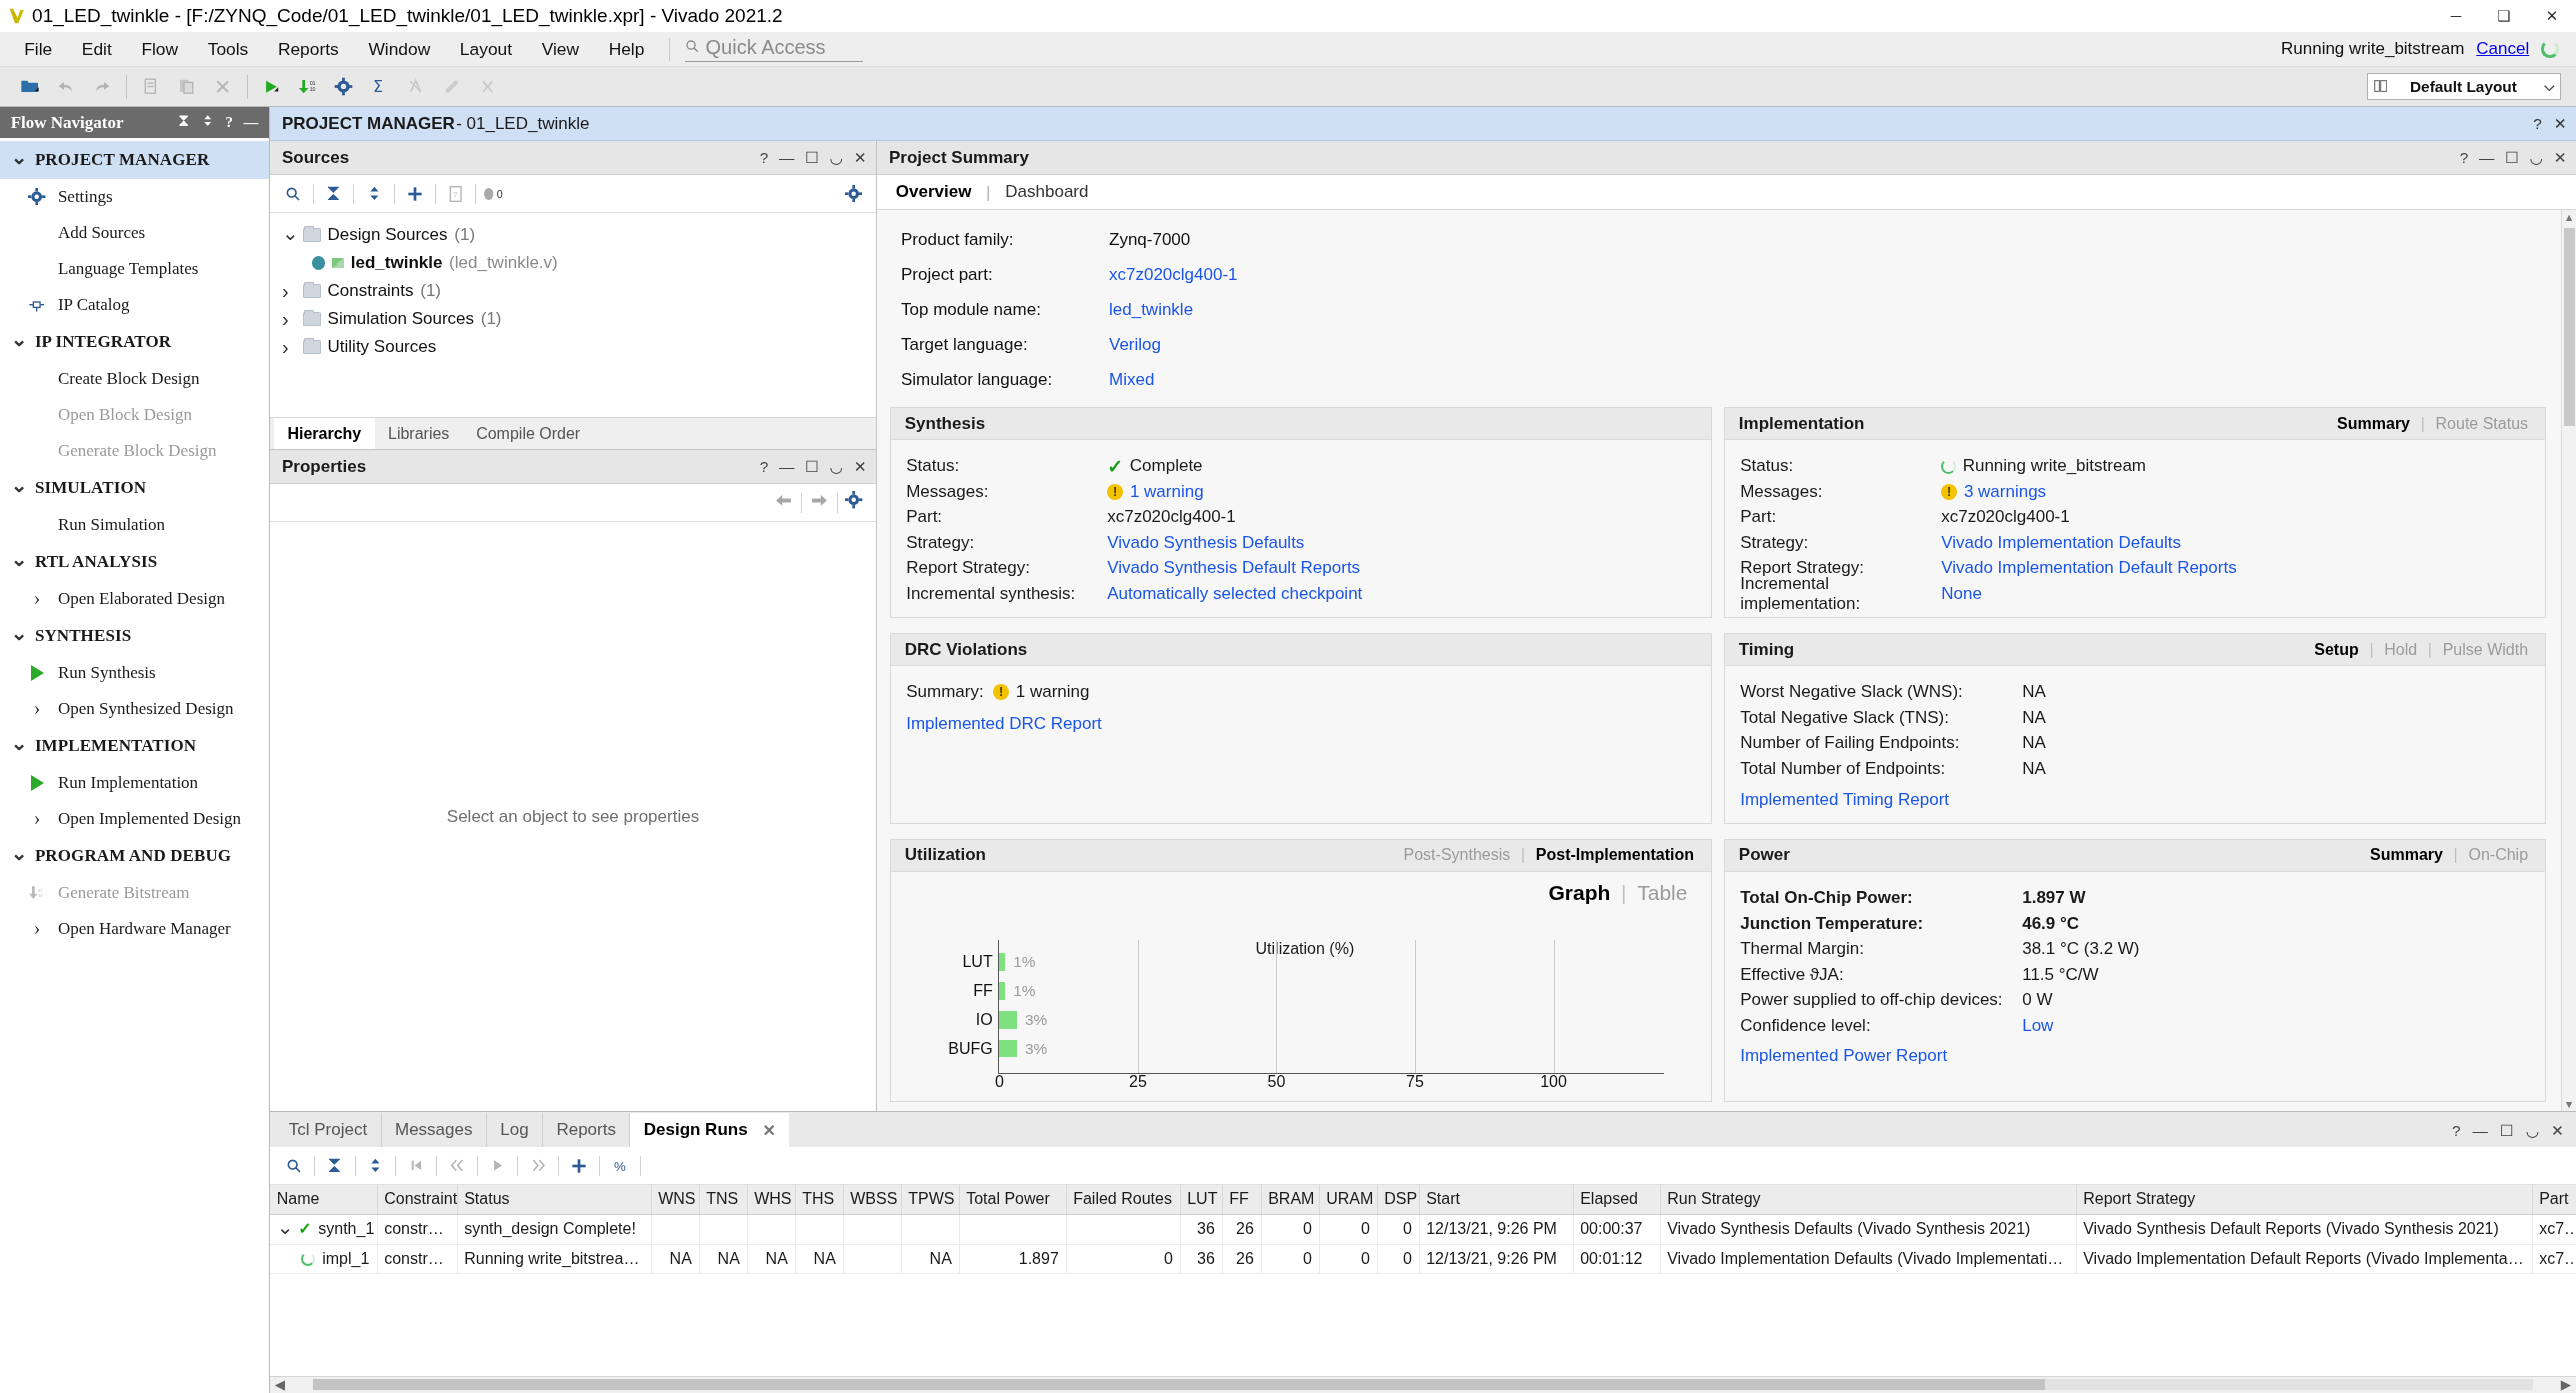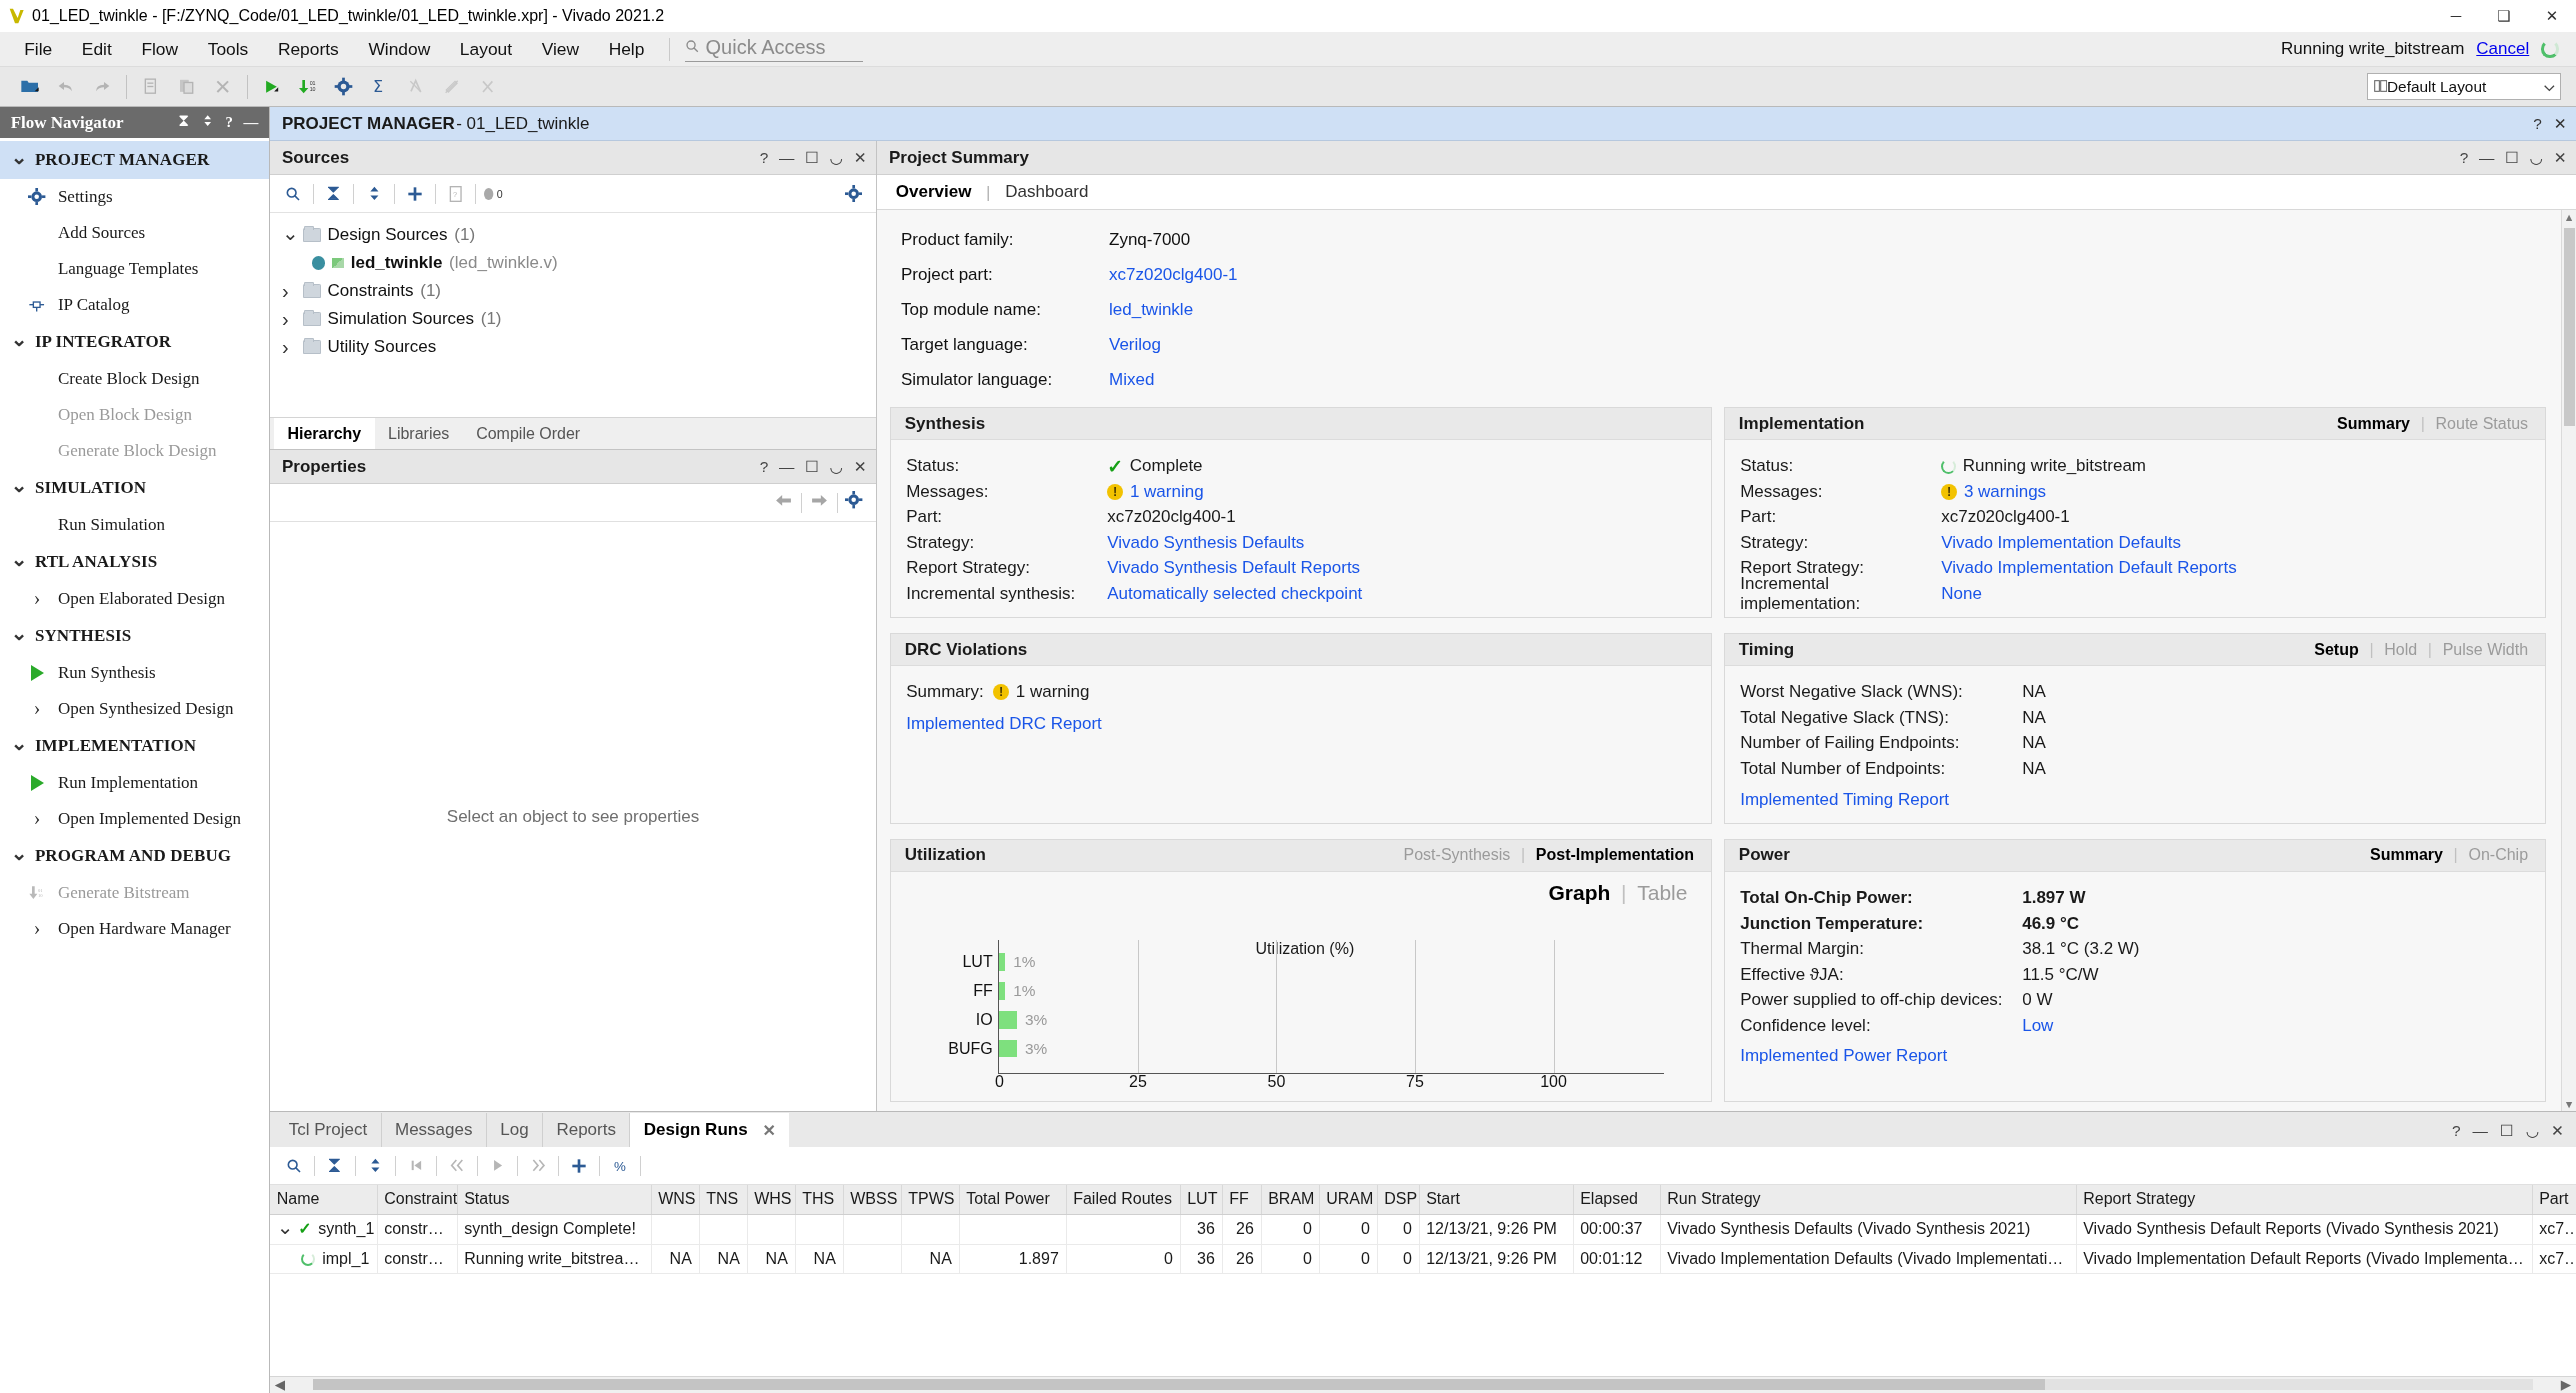--- a/index.html
+++ b/index.html
@@ -12,21 +12,21 @@
   body { font-size: 17.4px; color: #1a1a1a; }
 
   
   .titlebar {
     height: 32px; background: #ffffff; display: flex; align-items: center;
     padding-left: 6.7px; border-bottom: 0.7px solid #ffffff;
   }
   .titlebar .app-icon {
     width: 20px; height: 20px; margin-right: 5.4px; position: relative; flex: 0 0 auto;
   }
-  .titlebar .title-text { font-size: 16px; color: #000; white-space: nowrap; }
+  .titlebar .title-text { font-size: 19px; color: #000; white-space: nowrap; }
   .win-ctrls { margin-left: auto; display: flex; align-items: center; height: 32px; }
   .win-btn {
     width: 48px; height: 32px; display: flex; align-items: center; justify-content: center;
     color: #333; font-size: 14.8px;
   }
 
   
   .menubar {
     height: 35px; background: #eeeeee; display: flex; align-items: center;
     padding-left: 9.4px; border-bottom: 0.7px solid #dcdcdc;
@@ -57,21 +57,21 @@
     padding-left: 12px; border-bottom: 1.3px solid #b9b9b9; gap: 0;
   }
   .tb-btn {
     width: 36px; height: 35px; display: flex; align-items: center; justify-content: center;
     position: relative;
   }
   .tb-sep { width: 0.7px; height: 24px; background: #c2c2c2; margin: 0 6px; }
   .layout-select {
     margin-left: auto; margin-right: 14.8px; width: 194px; height: 27px;
     background: #fff; border: 0.7px solid #b0b0b0; display: flex; align-items: center;
-    padding: 0 5.4px; font-size: 15.4px; gap: 0;
+    padding: 0 5.4px; font-size: 15.4px; gap: 23px; font-weight: bold;
   }
   .layout-select .ls-text { flex: 1; color: #111; }
 
   
   .app-body { display: flex; height: calc(1393px - 32px - 35px - 40px); }
 
   
   .flow-nav { width: 270px; flex: 0 0 270px; border-right: 0.7px solid #b9b9b9; background: #fff; font-family: Liberation Serif, serif; }
   .fn-header {
     height: 31px; background: #6b6b6b; color: #fff; display: flex; align-items: center;

